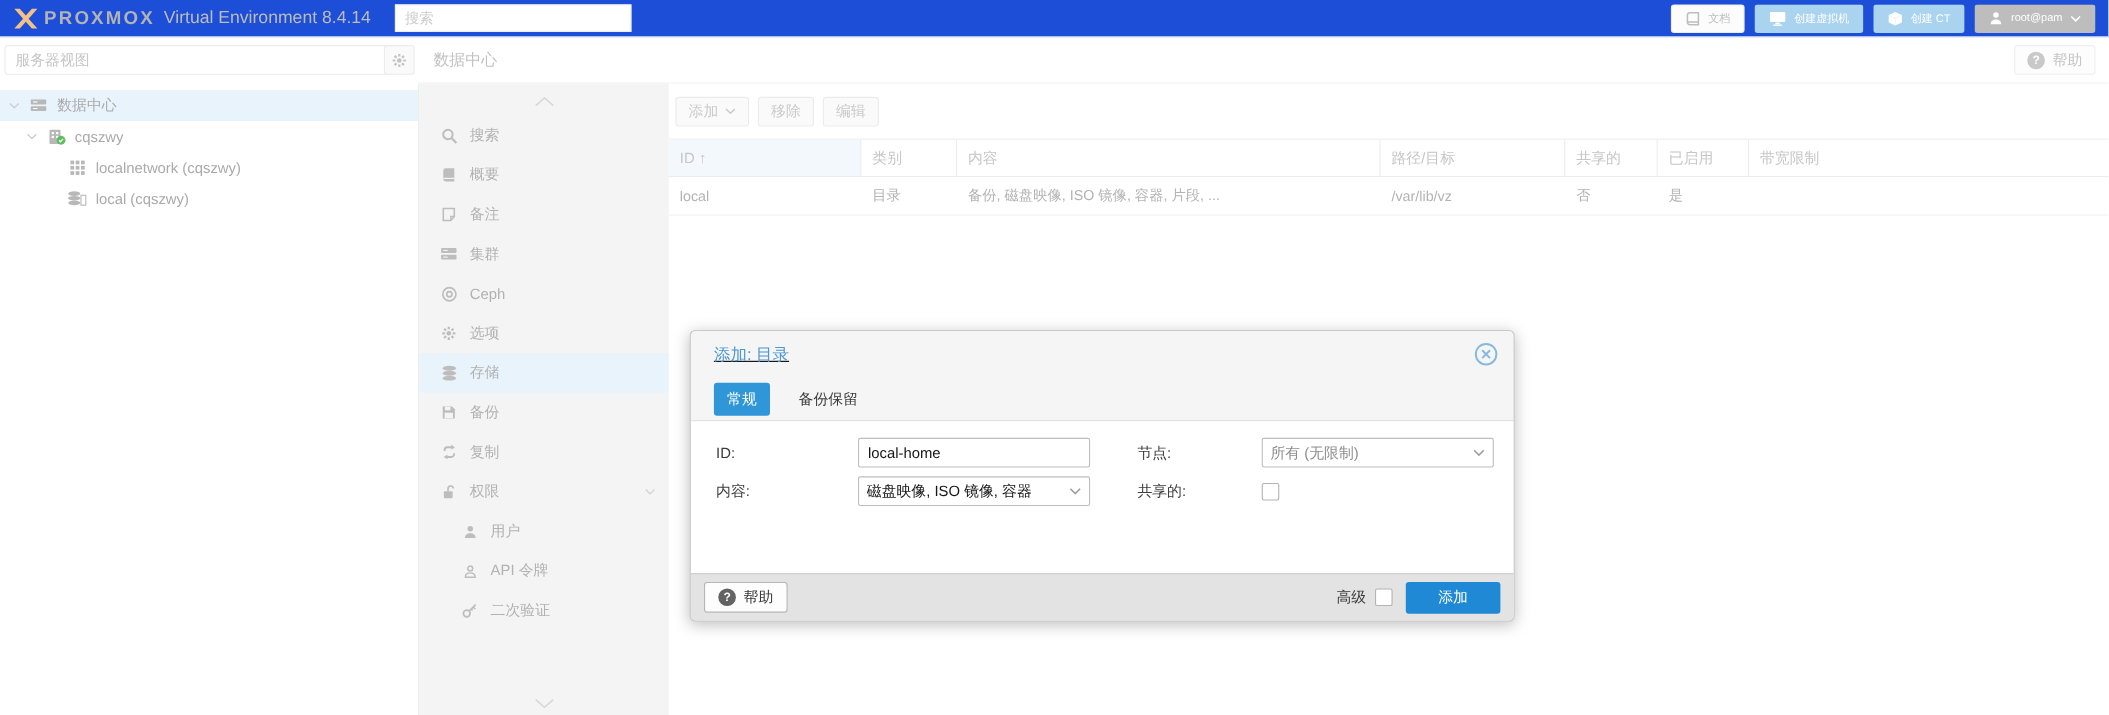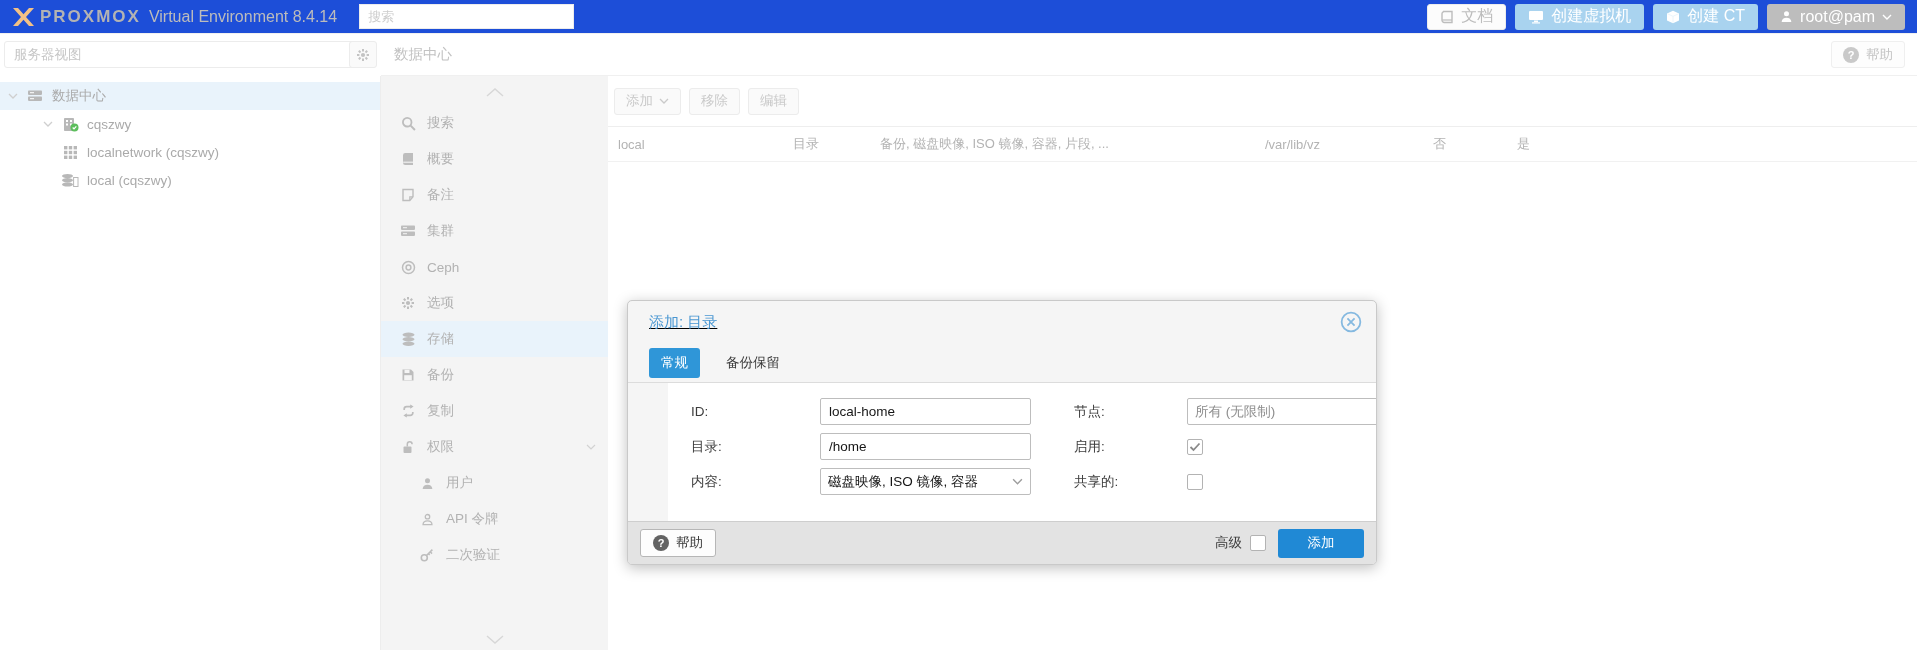--- a/index.html
+++ b/index.html
@@ -11,21 +11,21 @@
   .topbar { position:absolute; left:0; top:0; width:1917px; height:34px; background:#1d4ed8;
             display:flex; align-items:center; border-bottom:1px solid #f0f0f0; }
   .logo { display:flex; align-items:center; margin-left:10px; }
   .logo svg { display:block; }
   .product { color:#bcbcbc; font-size:16px; margin-left:8px; white-space:nowrap; }
   .hsearch { margin-left:22px; width:215px; height:25px; border:1px solid #ececec; background:#fff;
              font-size:13px; color:#888; padding:0 8px; outline:none; }
   .hsearch::placeholder { color:#cccccc; }
   .topbar-right { margin-left:auto; display:flex; align-items:center; gap:9px; margin-right:12px; }
   .hbtn { height:26px; display:flex; align-items:center; gap:7px; padding:0 12px; border-radius:3px;
-          font-size:16px; cursor:pointer; border:1px solid transparent; white-space:nowrap; }
+          font-size:10px; cursor:pointer; border:1px solid transparent; white-space:nowrap; }
   .hbtn.ghost { background:#fcfcfc; border-color:#ececec; color:#bdbdbd; }
   .hbtn.blue  { background:#a9d3ef; color:#fff;text-align:center; }
   .hbtn.gray  { background:#bdbdbd; color:#fff; }
   .hbtn svg { display:block; }
 
   
   .subheader { position:absolute; left:0; top:34px; width:1917px; height:42px; background:#fff; }
   .view-combo { position:absolute; left:4px; top:7px; width:368px; height:27px; background:#fff;
                 border:1px solid #ececec; border-radius:3px; display:flex; align-items:center;
                 padding:0 9px; color:#c6c6c6; font-size:13.5px; cursor:pointer; }
@@ -83,21 +83,21 @@
   .dialog { position:absolute; left:627px; top:300px; width:750px; height:265px; background:#f5f5f5;
             border:1px solid #c9c9c9; border-radius:5px; box-shadow:0 3px 14px rgba(0,0,0,0.25);
             overflow:hidden; }
   .dlg-head { height:42px; display:flex; align-items:center; padding:0 14px 0 21px;text-decoration:underline; }
   .dlg-title { color:#4a97d2; font-size:15px; }
   .dlg-close { margin-left:auto; width:22px; height:22px; color:#85b9e0; cursor:pointer; display:flex; }
   .dlg-tabs { display:flex; align-items:center; gap:26px; padding:0 21px; height:40px;
               border-bottom:1px solid #dcdcdc; }
   .dtab { font-size:13.5px; color:#3a3a3a; cursor:pointer; }
   .dtab.active { background:#2f96d8; color:#fff; padding:6px 12px; border-radius:3px; }
-  .dlg-body { background:#fff; height:138px; padding-top:15px;margin-left:40px; }
+  .dlg-body { background:#fff; height:138px; padding-top:15px; }
   .frow { display:grid; grid-template-columns:129px 211px 156px 211px; margin:0 20px 8px 23px;
           height:27px; align-items:center; }
   .flabel { font-size:13.5px; color:#3c3c3c; }
   .flabel.second { padding-left:43px; }
   .finput { height:27px; border:1px solid #bdbdbd; border-radius:2px; background:#fff; width:211px;
             font-size:13.5px; color:#161616; padding:0 8px; font-family:inherit; outline:none; }
   .fcombo { height:27px; border:1px solid #bdbdbd; border-radius:2px; background:#fff; width:211px;
             display:flex; align-items:center; padding:0 7px; font-size:13.5px; cursor:pointer; }
   .fcombo .val { white-space:nowrap; overflow:hidden; max-width:158px; color:#161616; }
   .fcombo .val.muted { color:#8e8e8e; max-width:170px; }
@@ -200,21 +200,21 @@
       <span class="ticon">
         <svg width="16" height="14" viewBox="0 0 16 14">
           <rect x="1" y="1.5" width="14" height="4.4" rx=".8" fill="currentColor"></rect>
           <rect x="1" y="7.5" width="14" height="4.4" rx=".8" fill="currentColor"></rect>
           <rect x="3" y="3.2" width="4" height="1" fill="#fff"></rect>
             <rect x="3" y="9.2" width="4" height="1" fill="#fff"></rect>
         </svg>
       </span>
       <span>数据中心</span>
     </div>
-    <div class="trow" style="padding-left:43px;">
+    <div class="trow" style="padding-left:24px;">
       <span class="caret">
         <svg width="10" height="6" viewBox="0 0 10 6">
             <path d="M1 1l4 4 4-4" stroke="currentColor" stroke-width="1.3" fill="none"></path>
           </svg>
       </span>
       <span class="ticon">
         <svg width="17" height="15" viewBox="0 0 17 15">
           <rect x="2" y="1" width="10" height="13" rx=".8" fill="currentColor"></rect>
           <g fill="#fff">
               <rect x="4" y="3" width="2" height="2"></rect>
@@ -417,20 +417,44 @@
           </svg>
       </div>
       <div class="tbtn">
         <span>移除</span>
       </div>
       <div class="tbtn">
         <span>编辑</span>
       </div>
     </div>
 
+    <div class="grid-head">
+      <div class="gh sorted c-id">
+        <span>ID</span>
+        <span class="sortarrow">↑</span>
+      </div>
+      <div class="gh c-type">
+          <span>类别</span>
+        </div>
+      <div class="gh c-content">
+          <span>内容</span>
+        </div>
+      <div class="gh c-path">
+          <span>路径/目标</span>
+        </div>
+      <div class="gh c-shared">
+          <span>共享的</span>
+        </div>
+      <div class="gh c-enabled">
+          <span>已启用</span>
+        </div>
+      <div class="gh c-bw" style="border-right:none;">
+          <span>带宽限制</span>
+        </div>
+    </div>
 
     <div class="grid-row">
       <div class="gc c-id">local</div>
       <div class="gc c-type">目录</div>
       <div class="gc c-content">备份, 磁盘映像, ISO 镜像, 容器, 片段, ...</div>
       <div class="gc c-path">/var/lib/vz</div>
       <div class="gc c-shared">否</div>
       <div class="gc c-enabled">是</div>
       <div class="gc c-bw"></div>
     </div>
@@ -456,32 +480,20 @@
         <input class="finput" value="local-home" style="">
         <span class="flabel second">节点:</span>
         <div class="fcombo">
           <span class="val muted">所有 (无限制)</span>
           <svg class="chev" width="11" height="7" viewBox="0 0 10 6">
               <path d="M1 1l4 4 4-4" stroke="currentColor" stroke-width="1.3" fill="none"></path>
             </svg>
         </div>
       </div>
       <div class="frow">
-        <span class="flabel">目录:</span>
-        <input class="finput" value="/home" style="">
-        <span class="flabel second">启用:</span>
-        <div>
-          <div class="cbox">
-            <svg width="12" height="10" viewBox="0 0 12 10">
-              <path d="M1.5 5l3 3 6-6.5" stroke="#8a8a8a" stroke-width="1.8" fill="none"></path>
-            </svg>
-          </div>
-        </div>
-      </div>
-      <div class="frow">
         <span class="flabel">内容:</span>
         <div class="fcombo">
           <span class="val">磁盘映像, ISO 镜像, 容器</span>
           <svg class="chev" width="11" height="7" viewBox="0 0 10 6">
               <path d="M1 1l4 4 4-4" stroke="currentColor" stroke-width="1.3" fill="none"></path>
             </svg>
         </div>
         <span class="flabel second">共享的:</span>
         <div>
           <div class="cbox"></div>

